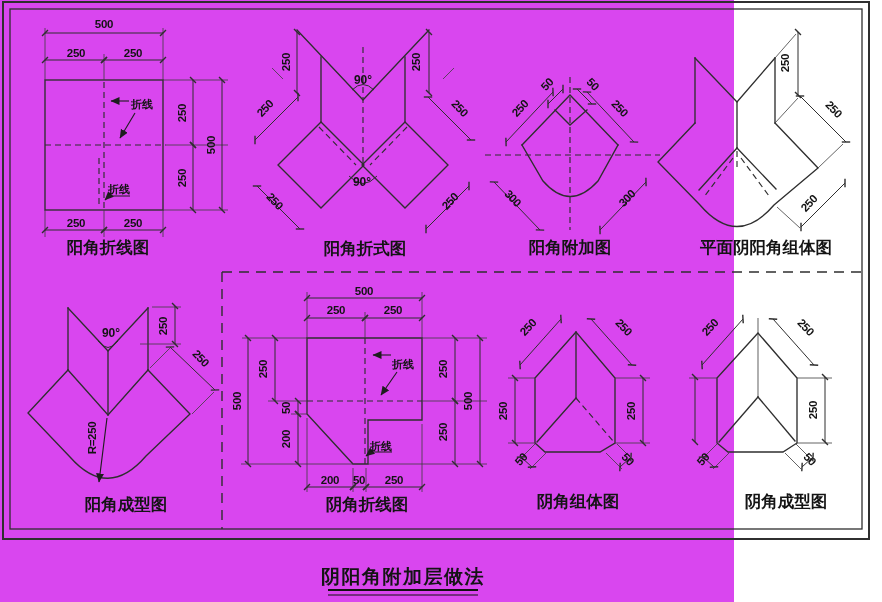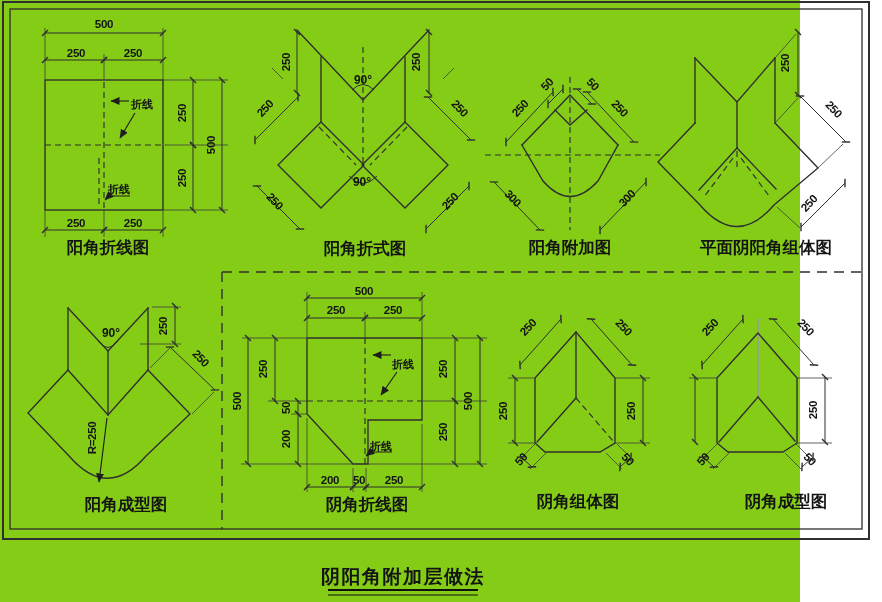--- a/index.html
+++ b/index.html
@@ -1,16 +1,16 @@
 <!DOCTYPE html>
 <html><head>
 <meta charset="utf-8">
 <style>
   html,body{margin:0;padding:0;background:#ffffff;}
-  .sheet{position:relative;width:800px;height:602px;background:#84cc16;font-family:"Liberation Sans",sans-serif;}
+  .sheet{position:relative;width:734px;height:602px;background:#d946ef;font-family:"Liberation Sans",sans-serif;}
   svg{display:block;}
   .s  {stroke:#2f2f2f;stroke-width:1.35;fill:none;stroke-linecap:square;stroke-linejoin:miter;}
   .dim{stroke:#2f2f2f;stroke-width:1;fill:none;}
   .ext{stroke:#3d3d3d;stroke-width:0.8;fill:none;}
   .dsh{stroke:#2f2f2f;stroke-width:1.15;fill:none;stroke-dasharray:6 4;}
   .dshL{stroke:#2f2f2f;stroke-width:1.4;fill:none;stroke-dasharray:10 7;}
   .gray{stroke:#9c9c9c;stroke-width:1.6;fill:none;}
   .frame{stroke:#2f2f2f;fill:none;}
   .tkk{stroke:#2f2f2f;stroke-width:1.4;}
   .ldr{stroke:#1d1d1d;stroke-width:1.1;fill:none;}

